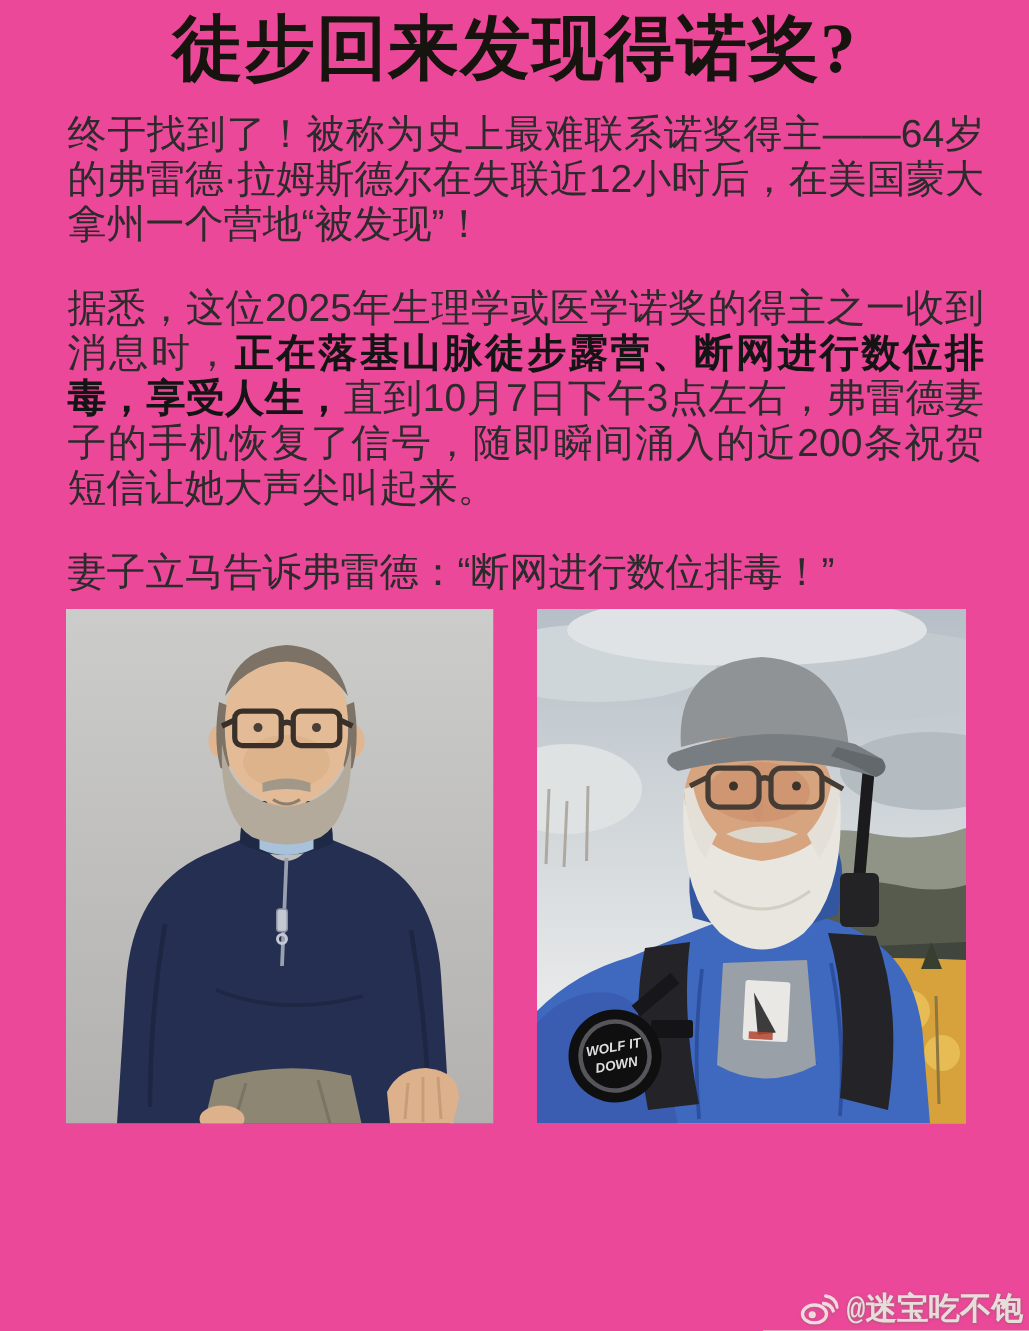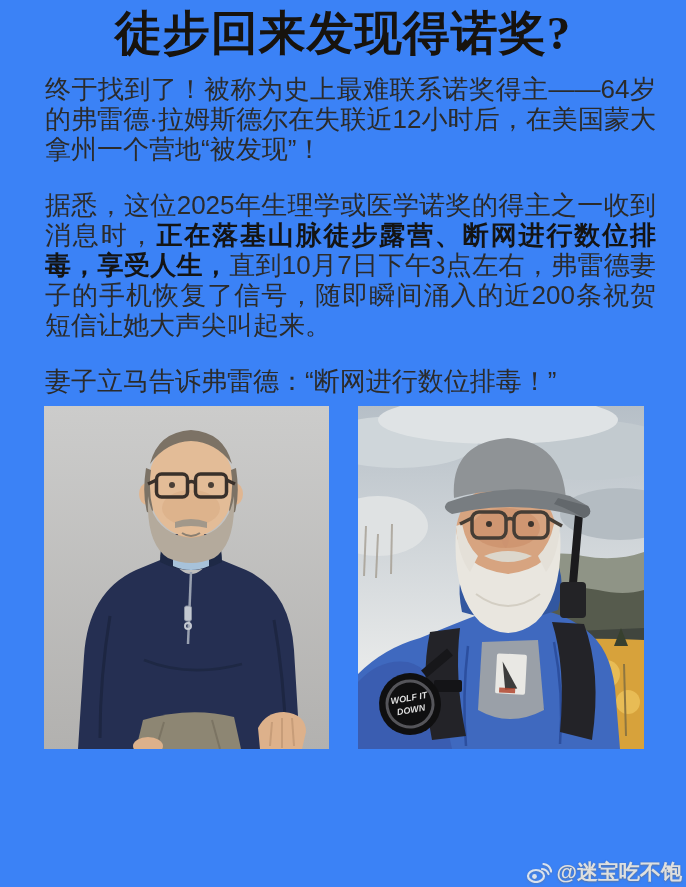--- a/index.html
+++ b/index.html
@@ -1,19 +1,19 @@
 <!DOCTYPE html>
 <html lang="zh"><head>
 <meta charset="utf-8">
 <style>
   html,body{margin:0;padding:0;background:#e8e4da;}
   .page{
     position:relative;
     width:686px;height:887px;
-    background:#3b82f6;
+    background:#ec4899;
     overflow:hidden;
     font-family:"Liberation Sans",sans-serif;
     margin:0 auto;
   }
   .title{
     margin:0;
     padding-top:6px;
     font-family:"Liberation Serif",serif;
     font-size:47px;
     line-height:1.15;
@@ -47,20 +47,21 @@
     bottom:1px;
     display:flex;
     align-items:center;
     gap:5px;
     font-size:21px;
     font-weight:bold;
     color:rgba(250,248,242,0.82);
     text-shadow:0 1px 2px rgba(115,110,100,0.55),0 0 1px rgba(115,110,100,0.5);
     pointer-events:none;
     white-space:nowrap;
+    font-family:Liberation Mono, monospace;
   }
   .watermark svg{
     width:26px;height:22px;
     filter:drop-shadow(0 1px 1px rgba(115,110,100,0.5));
   }
 </style>
 </head>
 <body>
 
 <div class="page">

